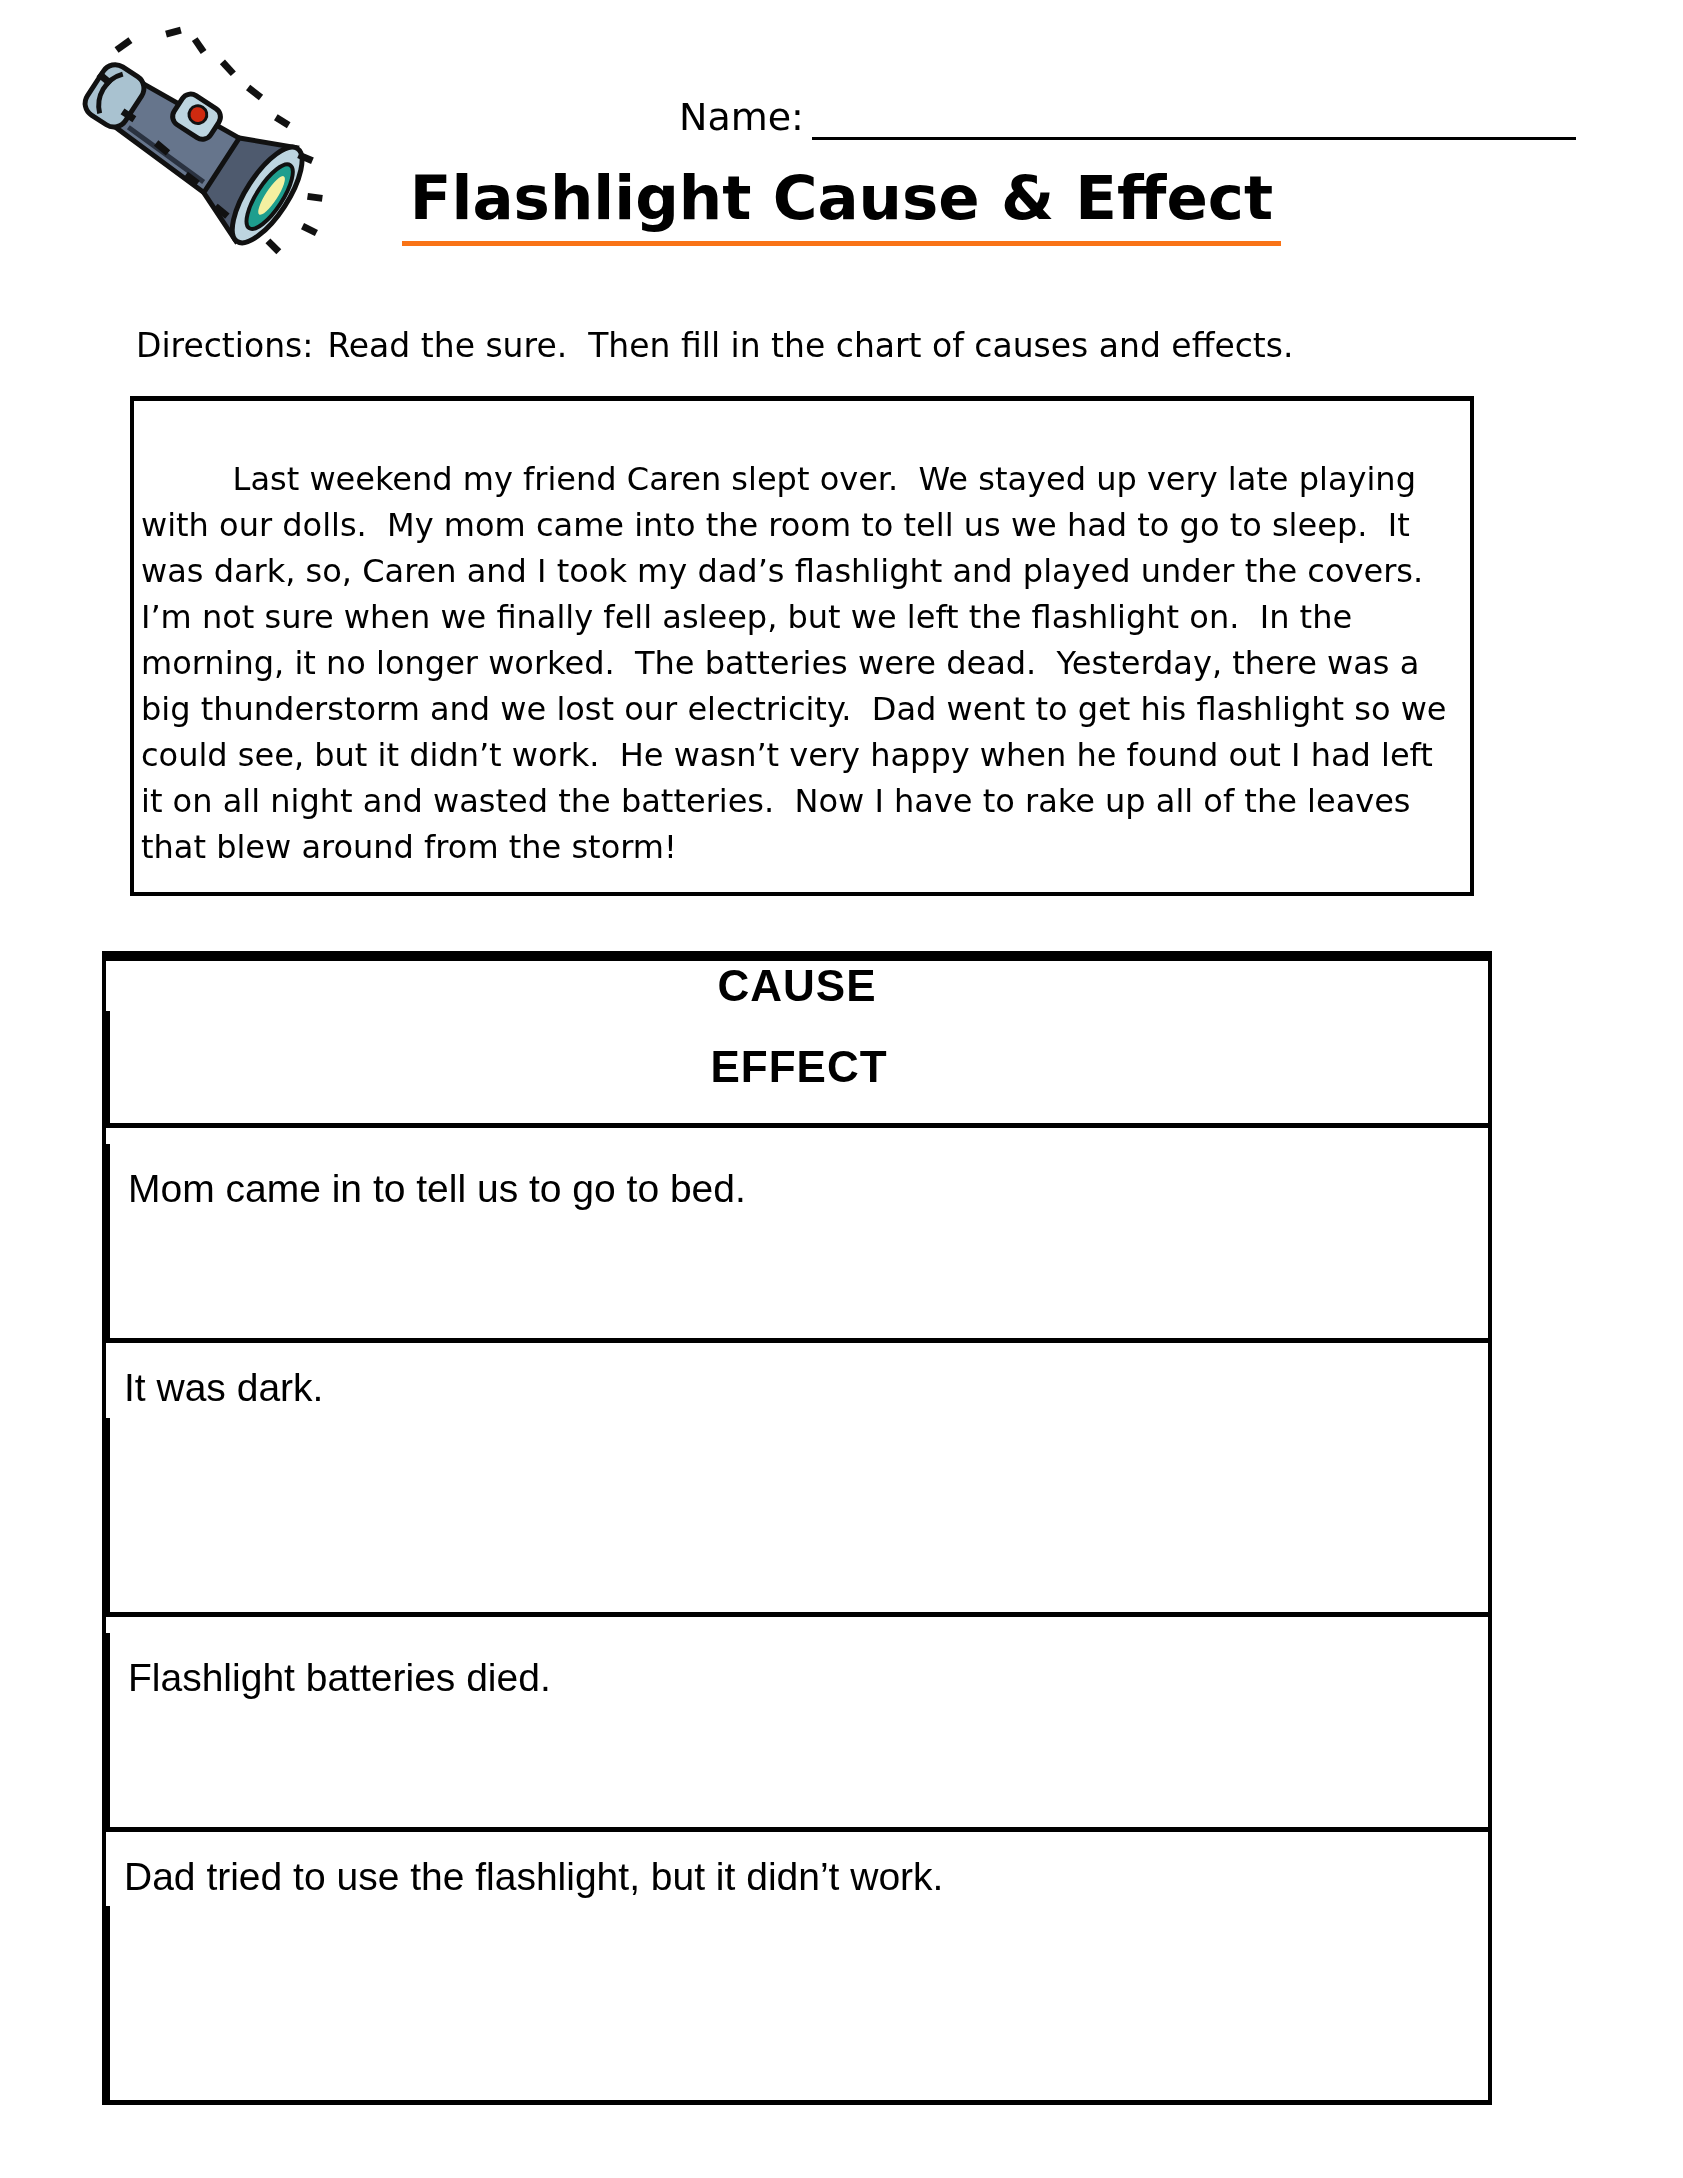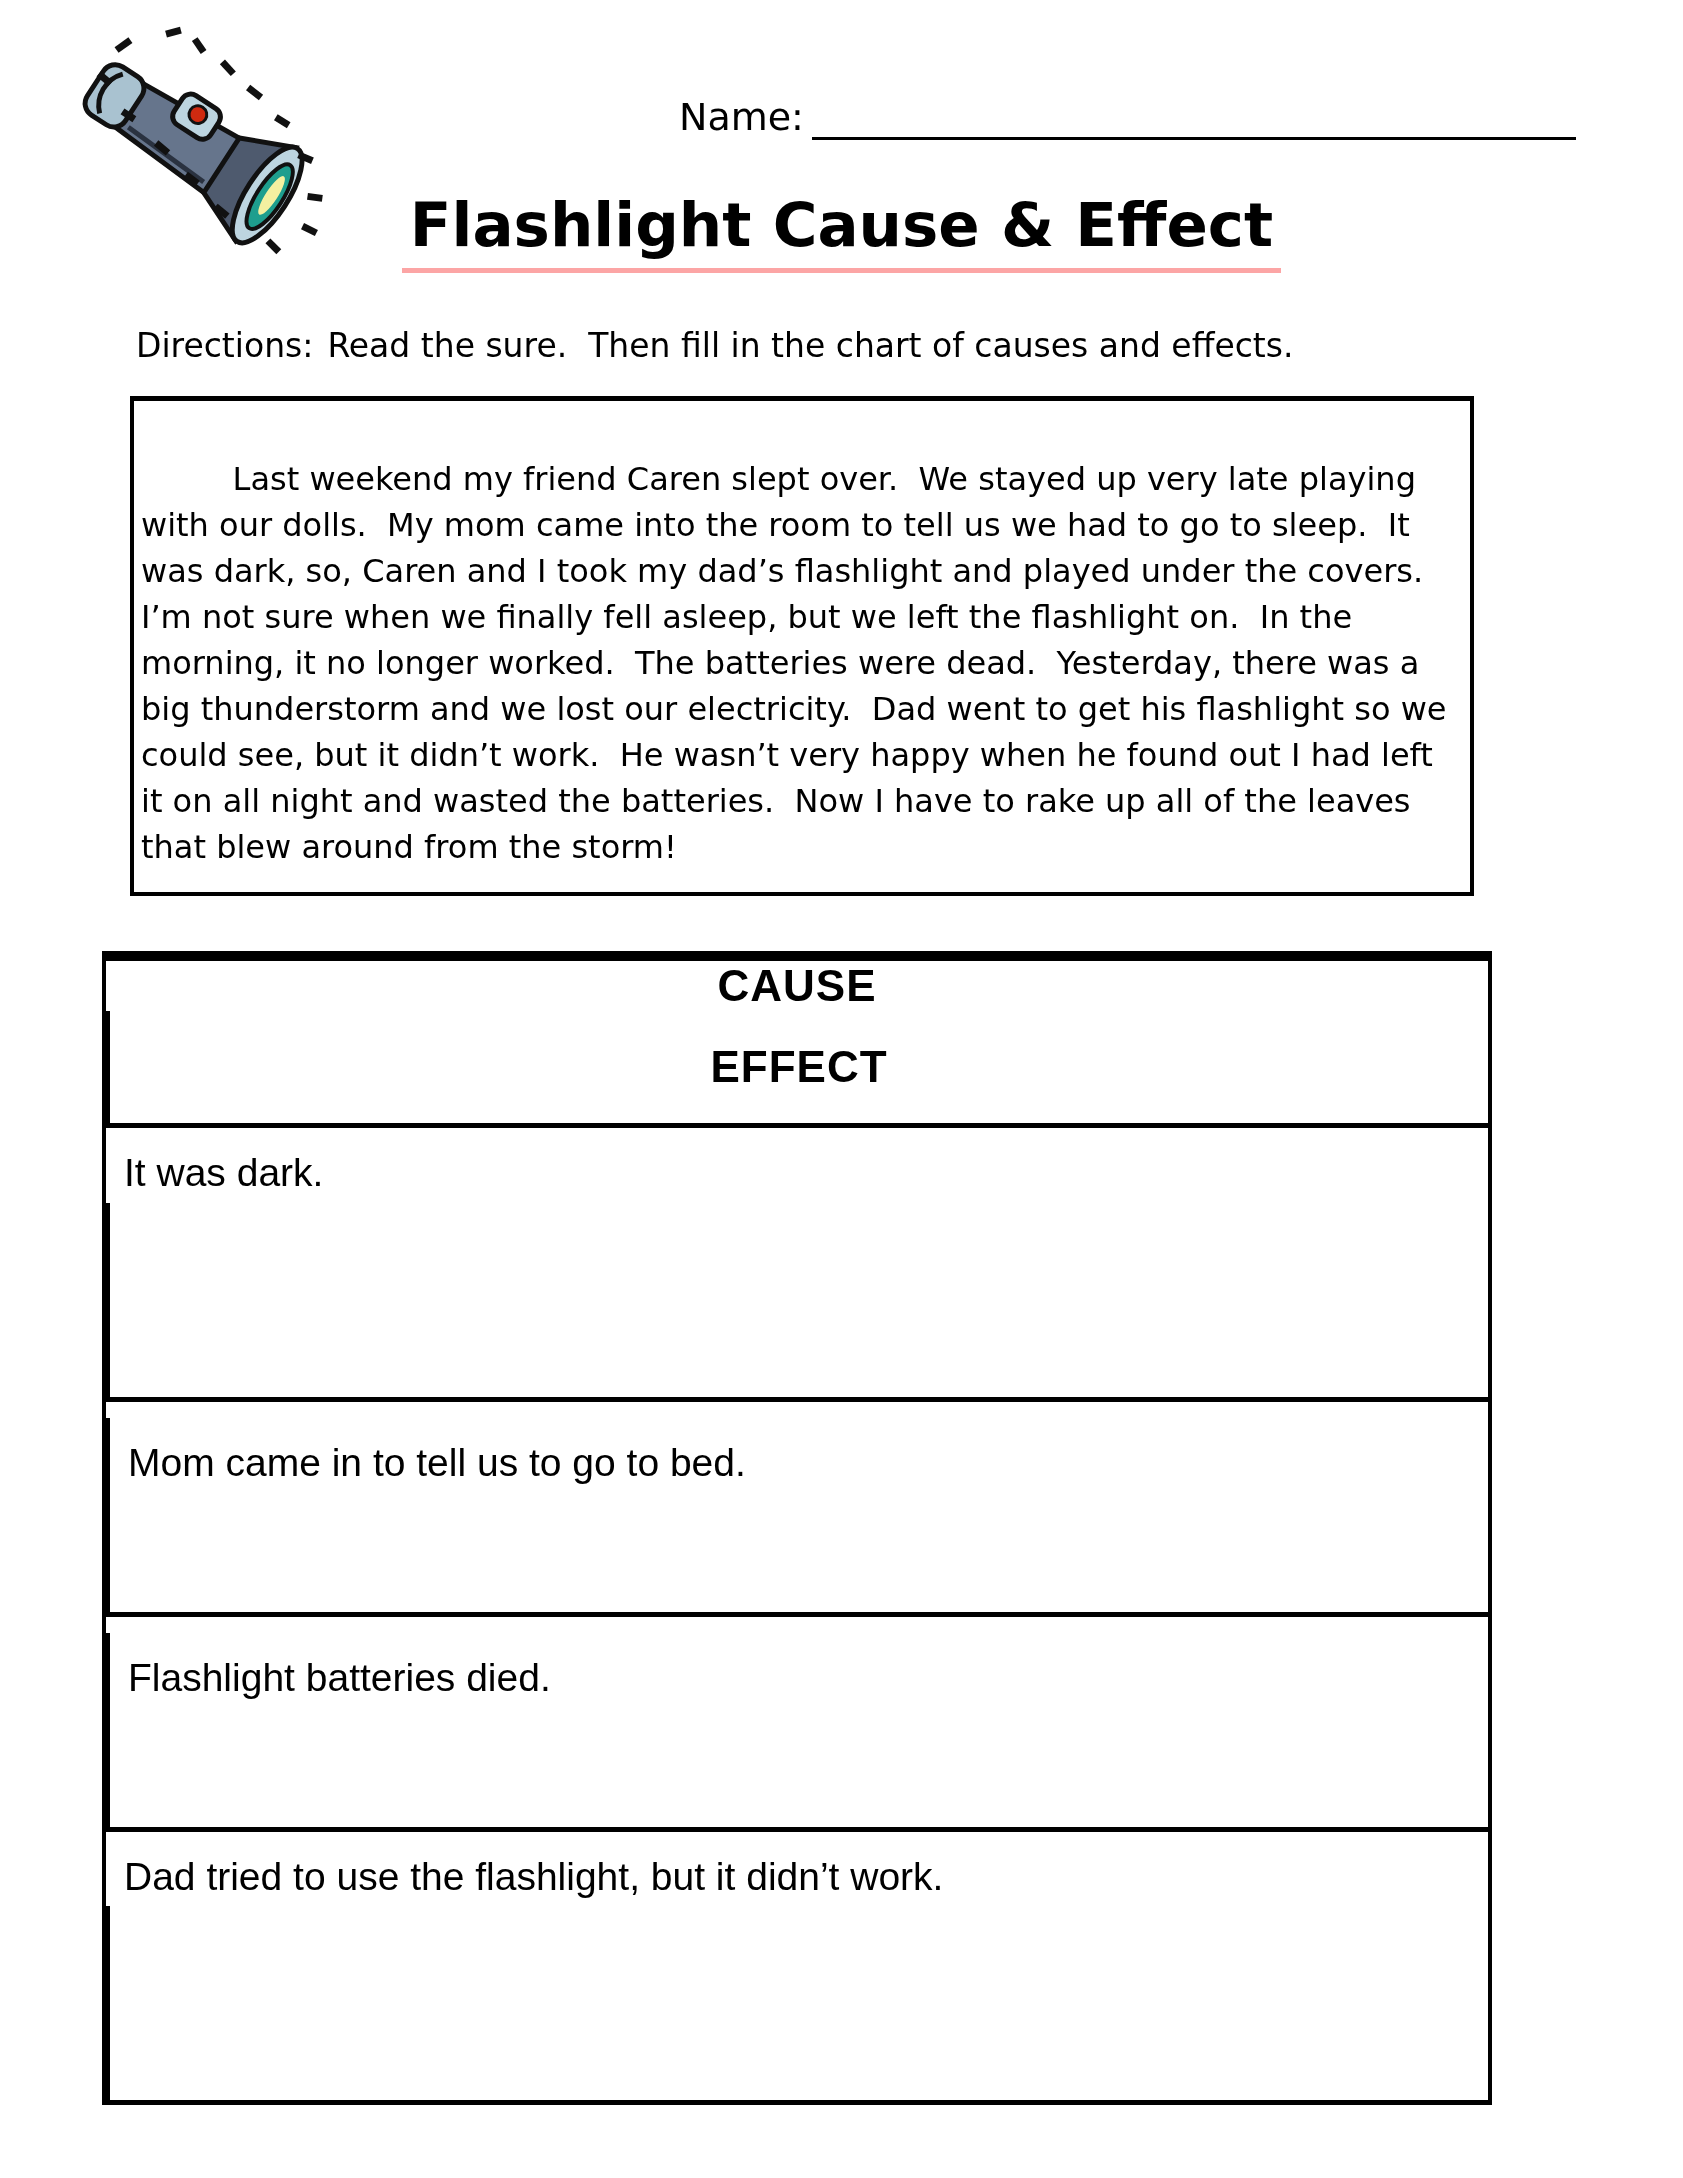--- a/index.html
+++ b/index.html
@@ -26,24 +26,23 @@
     border-bottom:3px solid #000;
     margin-left:8px;margin-bottom:-10px;
   }
 
   
   .title-wrap{position:absolute;left:0;top:162px;width:1683px;text-align:center;}
   .title{
     display:inline-block;
     font-family:"DejaVu Sans",sans-serif;
     font-weight:bold;font-size:61px;line-height:71px;
-    border-bottom:5px solid #fca5a5;
+    border-bottom:5px solid #f97316;
     padding:0 8px 8px 8px;
     white-space:pre;
-    margin-top:27px;
   }
 
   
   .directions{
     position:absolute;left:94px;top:280px;width:1505px;
     font-family:"DejaVu Sans",sans-serif;
     font-size:33px;line-height:44px;
     white-space:pre-wrap;
   }
   .dir-label{font-weight:normal;margin-right:14px;}
@@ -143,26 +142,26 @@
   <div class="story-box">
     <span>     Last weekend my friend Caren slept over.  We stayed up very late playing with our dolls.  My mom came into the room to tell us we had to go to sleep.  It was dark, so, Caren and I took my dad’s flashlight and played under the covers.  I’m not sure when we finally fell asleep, but we left the flashlight on.  In the morning, it no longer worked.  The batteries were dead.  Yesterday, there was a big thunderstorm and we lost our electricity.  Dad went to get his flashlight so we could see, but it didn’t work.  He wasn’t very happy when he found out I had left it on all night and wasted the batteries.  Now I have to rake up all of the leaves that blew around from the storm!</span>
   </div>
 
   <div class="ce-table">
     <div class="ce-row ce-header">
       <div class="ce-cell">CAUSE</div>
       <div class="ce-cell">EFFECT</div>
     </div>
     <div class="ce-row ce-body">
+      <div class="ce-cell"></div>
+      <div class="ce-cell">Mom came in to tell us to go to bed.</div>
+    </div>
+    <div class="ce-row ce-body">
       <div class="ce-cell">It was dark.</div>
       <div class="ce-cell"></div>
-    </div>
-    <div class="ce-row ce-body">
-      <div class="ce-cell"></div>
-      <div class="ce-cell">Mom came in to tell us to go to bed.</div>
     </div>
     <div class="ce-row ce-body">
       <div class="ce-cell"></div>
       <div class="ce-cell">Flashlight batteries died.</div>
     </div>
     <div class="ce-row ce-body">
       <div class="ce-cell">Dad tried to use the flashlight, but it didn’t work.</div>
       <div class="ce-cell"></div>
     </div>
   </div>

